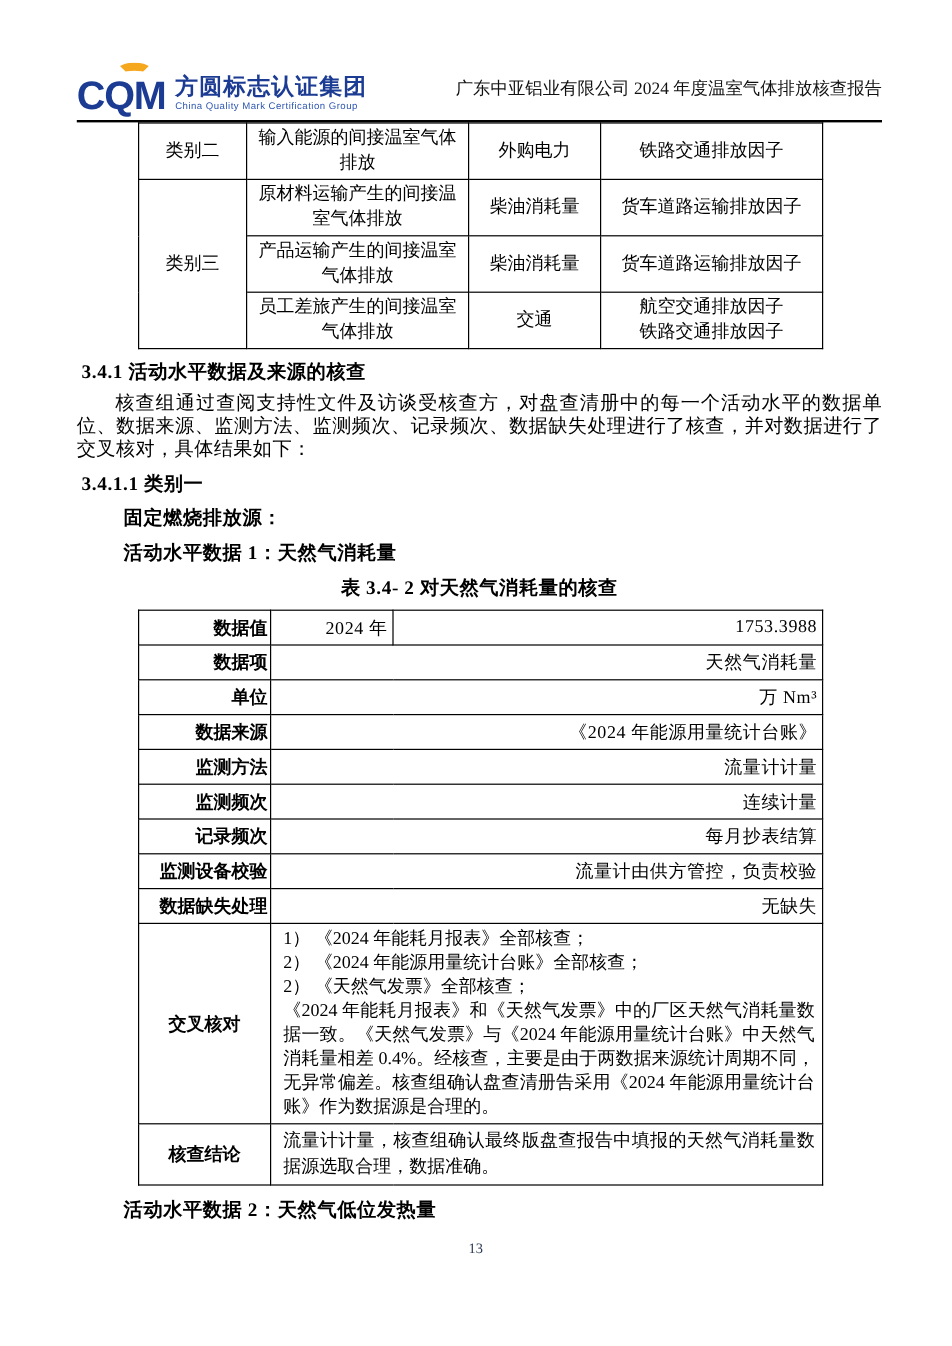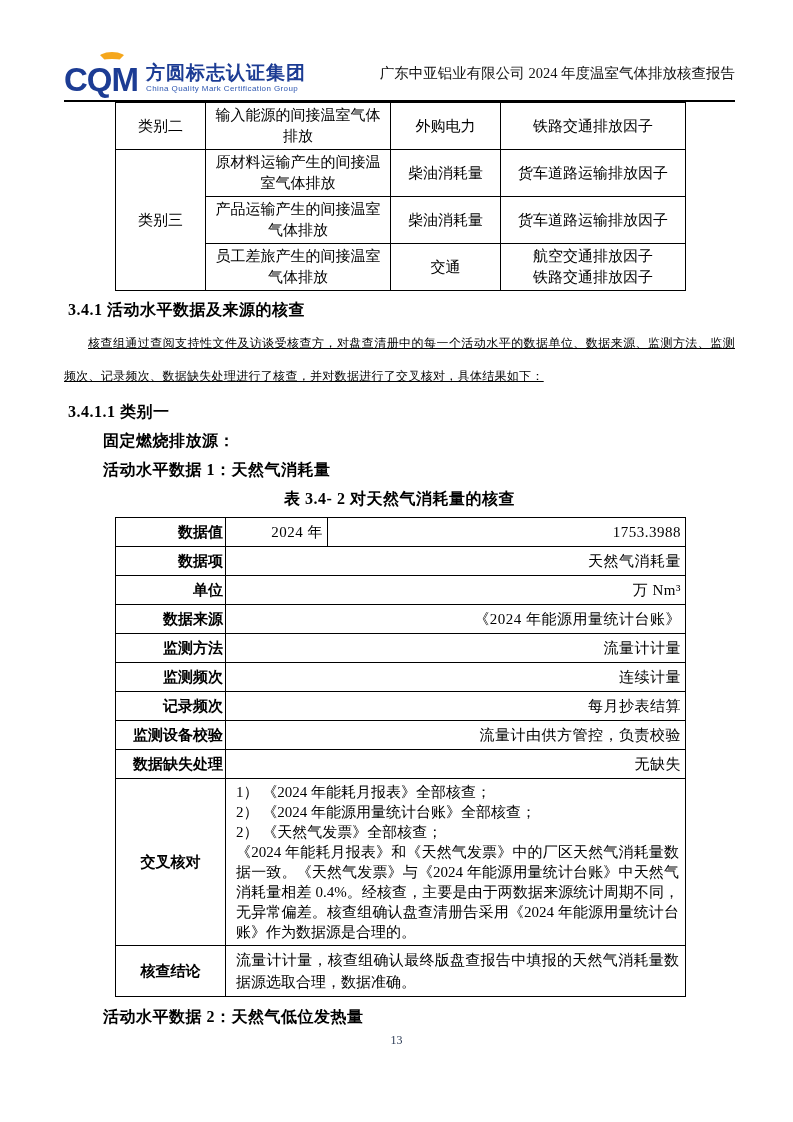--- a/index.html
+++ b/index.html
@@ -74,27 +74,26 @@
   td { border: 1px solid #000000; font-size: 15px; vertical-align: middle; }
   .doc-table { width: 570px; margin-left: 51px; border: 1.6px solid #000000; }
   
   .cat-table td { text-align: center; line-height: 21px; padding: 2px 3px; }
   .cat-row-1 td { height: 47px; }
   .cat-row-n td { height: 43px; }
   .pre { white-space: pre-line; }
   
   .h-num { font-weight: bold; font-size: 16px; margin: 9px 0 6px 4px; letter-spacing: 0.5px; }
   .para {
-    font-size: 12px;
-    line-height: 33px;
+    font-size: 16px;
+    line-height: 19px;
     text-align: justify;
     text-indent: 2em;
     margin: 2px 0 2px 0;
     letter-spacing: 0.3px;
-    text-decoration: underline;
   }
   .h-sub { font-weight: bold; font-size: 16px; margin: 8px 0 8px 39px; letter-spacing: 0.5px; }
   .caption { font-weight: bold; font-size: 16px; text-align: center; margin: 6px 0 7px 0; letter-spacing: 0.5px; }
   
   .main-table td { padding: 1px 4px; }
   .main-table td.lbl {
     font-weight: bold;
     text-align: center;
     padding: 1px 2px;
   }

